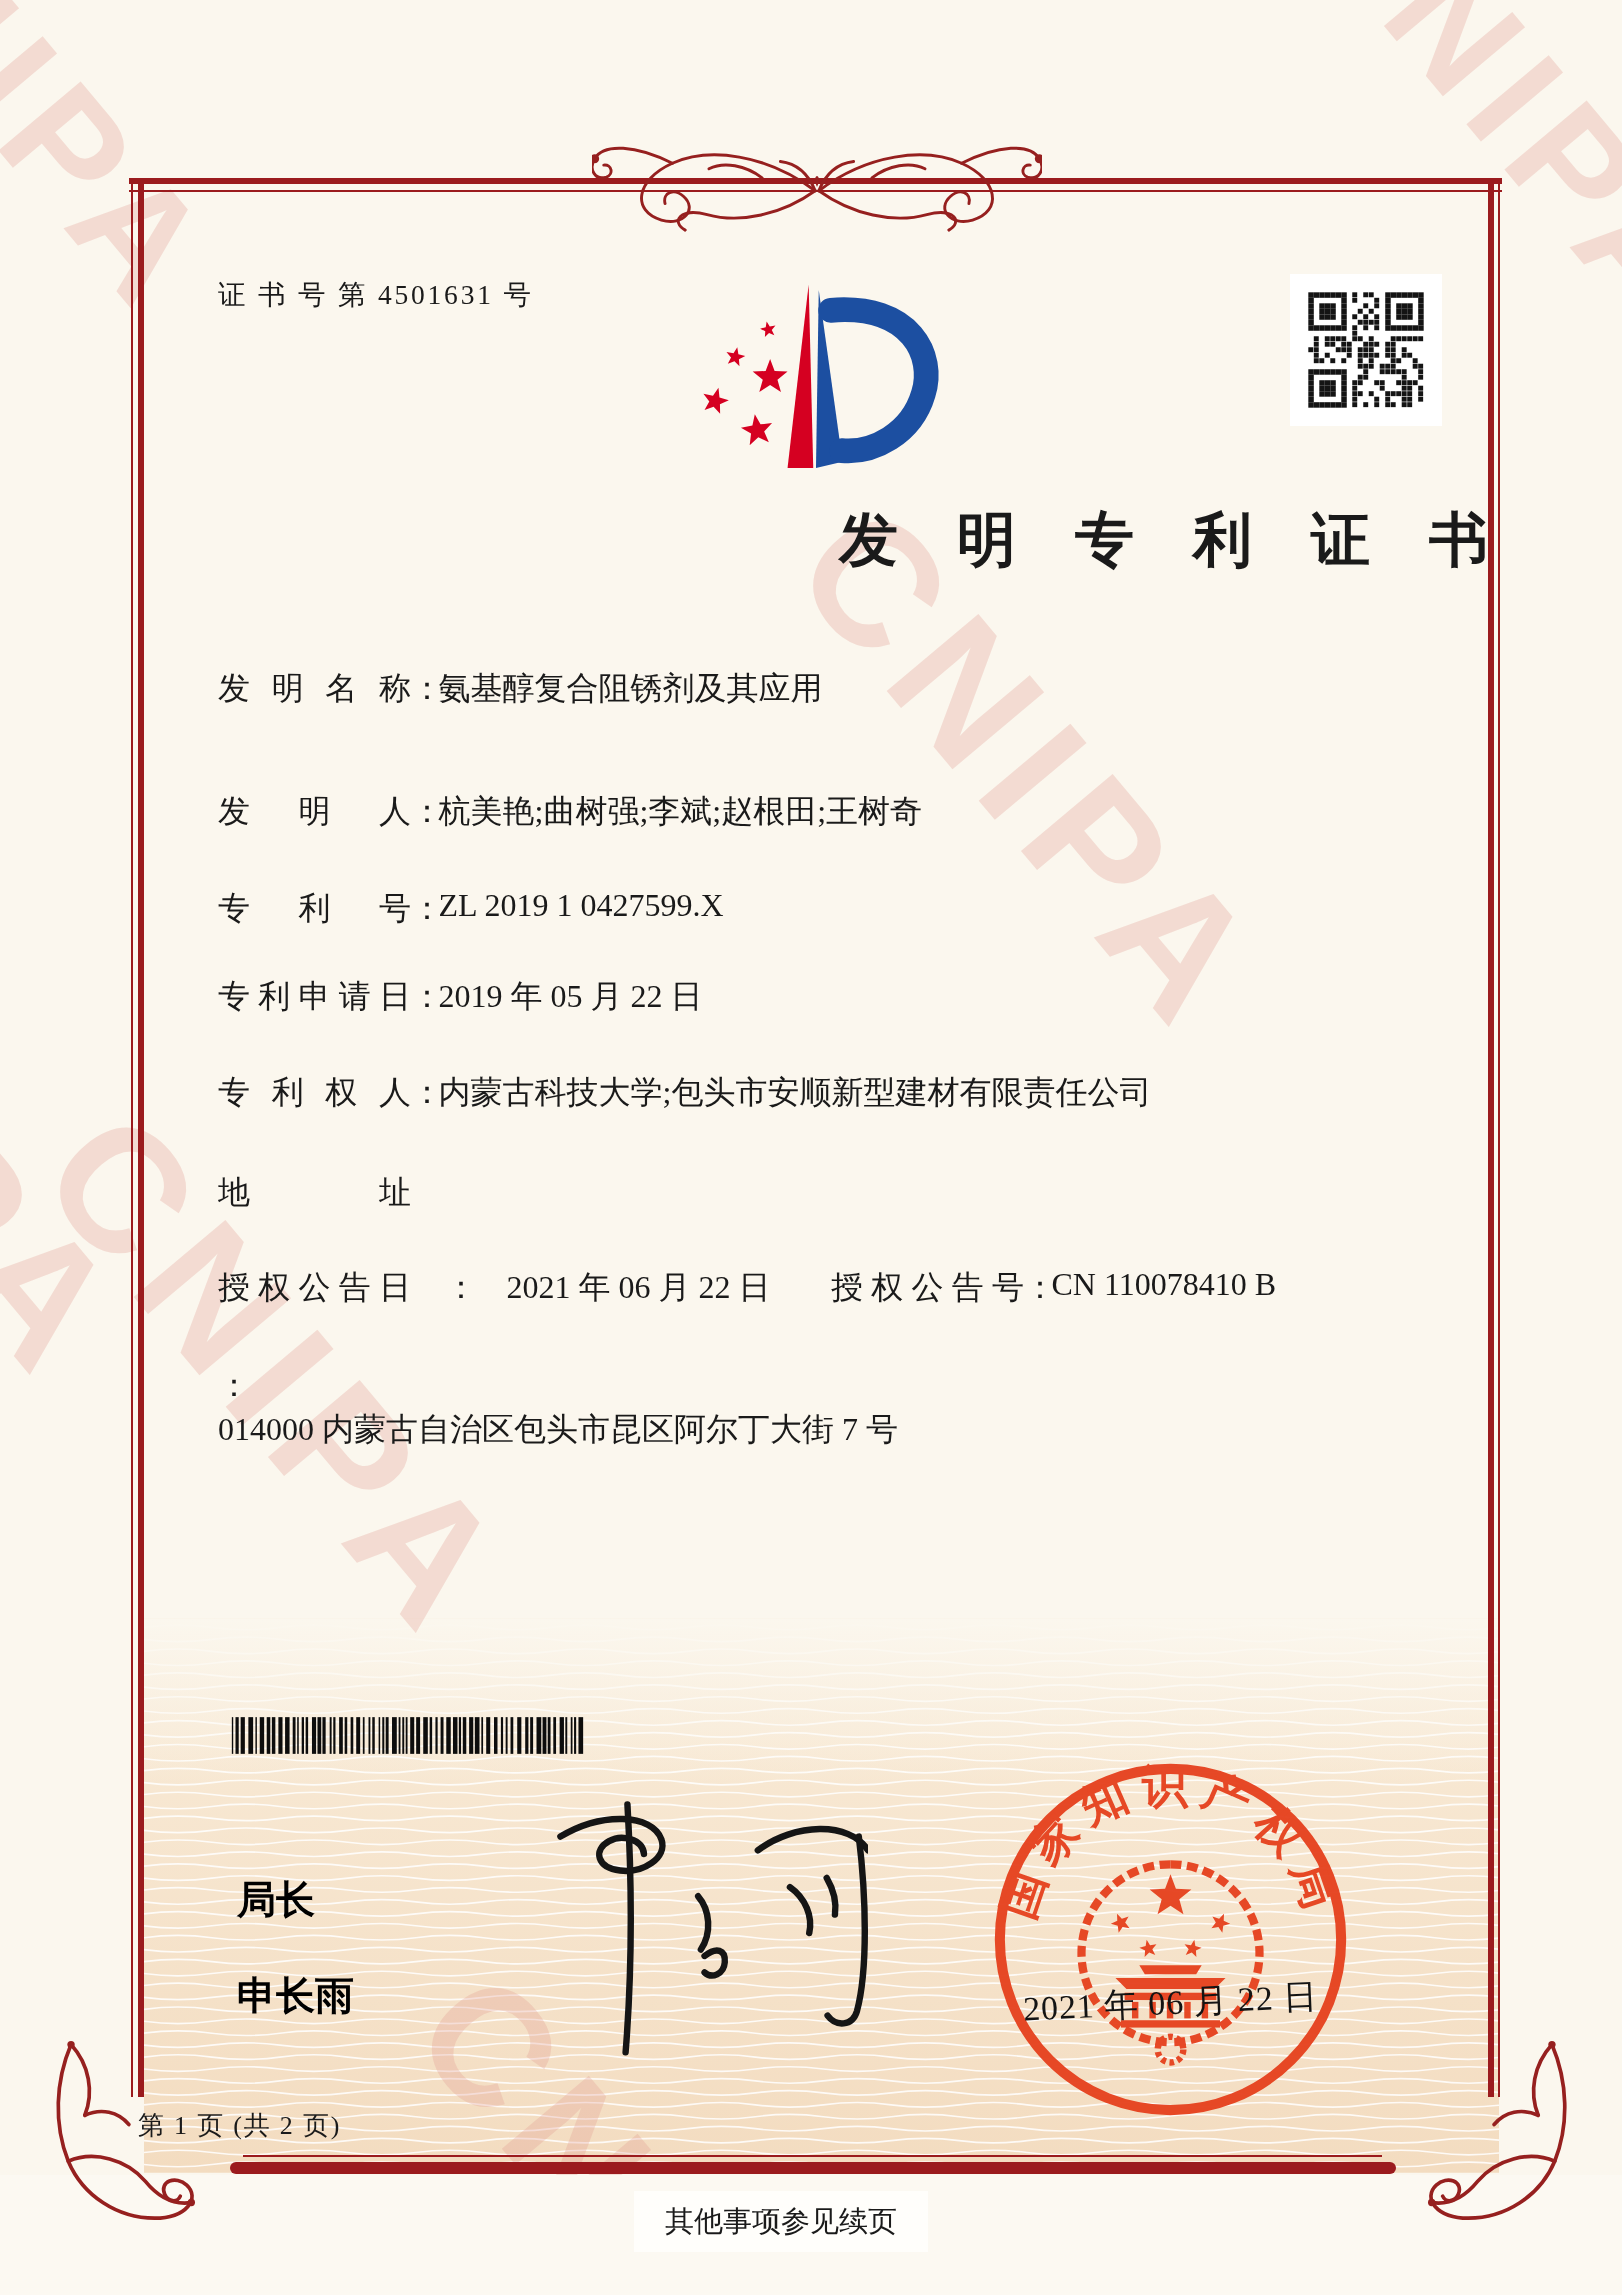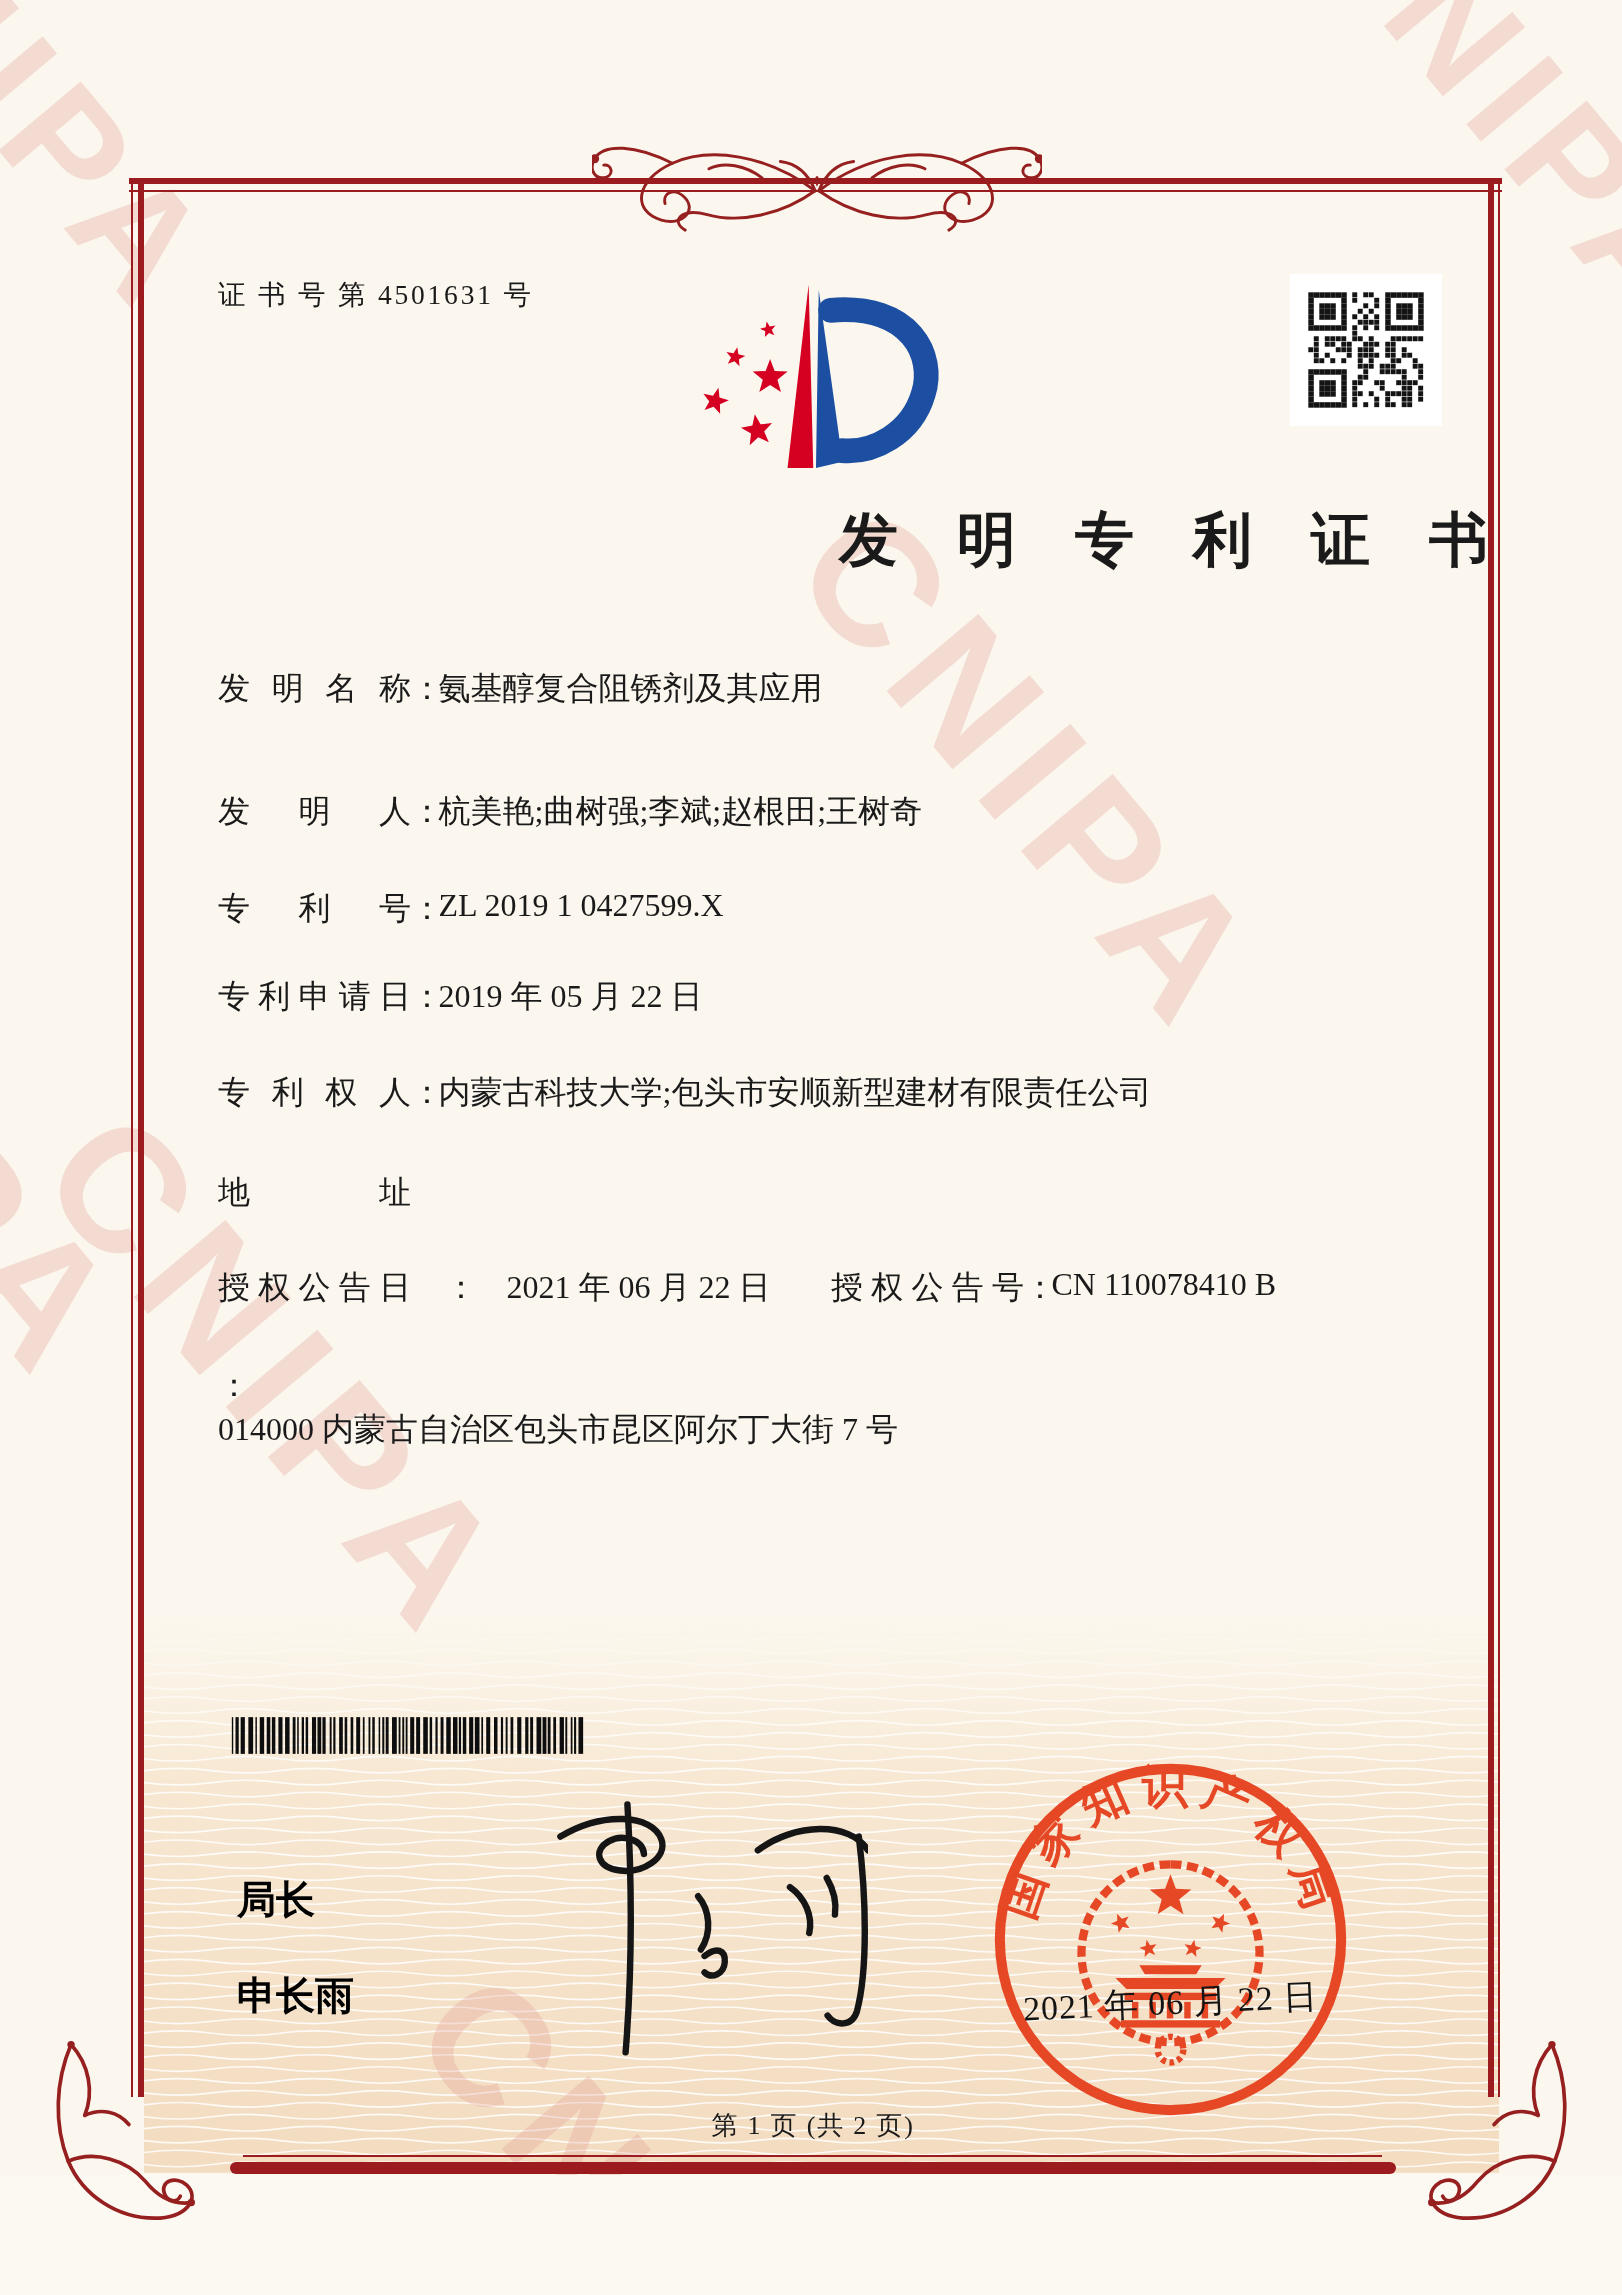--- a/index.html
+++ b/index.html
@@ -22,21 +22,21 @@
         display:flex;align-items:flex-start;}
   .flabel{display:inline-block;width:193px;text-align:justify;text-align-last:justify;flex:0 0 193px;}
   .fcolon{display:inline-block;width:27.5px;flex:0 0 27.5px;}
   .fvalue{white-space:nowrap;}
   .fgroup2{position:absolute;left:613px;top:0;display:flex;}
   .paras{position:absolute;left:218px;top:1333px;width:1221px;z-index:4;font-size:31px;
          line-height:51px;text-align:justify;}
   .paras p{margin:0 0 3.7px 0;text-indent:2em;}
   .officer{position:absolute;left:237px;z-index:4;font-family:"Liberation Sans",sans-serif;
            font-weight:600;font-size:39px;color:#000000;}
-  .pageinfo{position:absolute;left:138px;top:2108px;width:1350px;text-align:center;
+  .pageinfo{position:absolute;left:138px;top:2108px;width:1350px;text-align:left;
             font-size:26px;letter-spacing:1.8px;z-index:4;}
   .bottomstrip{position:absolute;left:0;top:2175px;width:1623px;height:121px;background:#fcf9f2;z-index:2;}
   .footerbox{position:absolute;left:634px;top:2191px;width:294px;height:61px;background:#fffefb;
              text-align:center;line-height:61px;font-size:29px;z-index:4;}
   .sealdate{position:absolute;left:996px;top:1980px;width:349px;text-align:center;font-size:34px;
             color:#141414;transform:rotate(-2.5deg);z-index:6;letter-spacing:0.9px;}
   svg{display:block;}
 </style>
 </head>
 <body>
@@ -561,15 +561,16 @@
         <rect x="215" y="268" width="7" height="18"></rect>
       <rect x="234" y="268" width="7" height="18"></rect>
       <rect x="146" y="288" width="108" height="8"></rect>
       <circle cx="200" cy="320" r="14" fill="none" stroke="#e6421f" stroke-width="7" stroke-dasharray="5 4"></circle>
     </g>
   </svg>
   <div class="sealdate">2021 年 06 月 22 日</div>
 
   <div class="pageinfo">第 1 页 (共 2 页)</div>
   <div class="bottomstrip"></div>
+  <div class="footerbox">其他事项参见续页</div>
 
 </div>
 
 
 </body></html>

